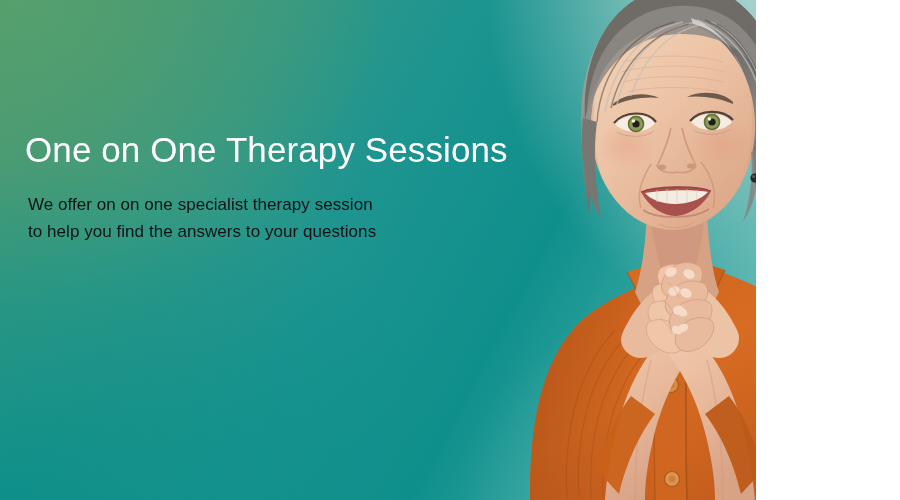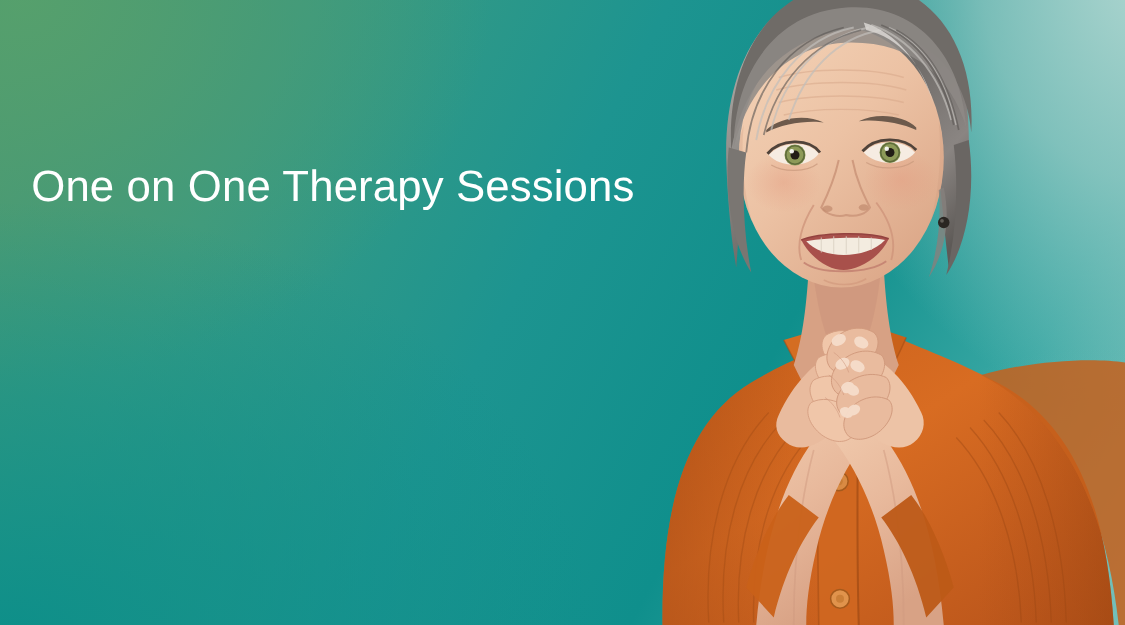--- a/index.html
+++ b/index.html
@@ -6,21 +6,21 @@
     margin: 0;
     padding: 0;
     background: #ffffff;
   }
   body {
     font-family: "Liberation Sans", sans-serif;
   }
 
   #banner {
     position: relative;
-    width: 900px;
+    width: 756px;
     height: 500px;
     overflow: hidden;
     background: #2b9a80;
   }
 
   
   .bg-base {
     position: absolute;
     inset: 0;
     background: linear-gradient(118deg,
@@ -419,15 +419,19 @@
 
         <circle cx="300" cy="178" r="4.6" fill="#2a2622"></circle>
         <circle cx="298.6" cy="176.6" r="1.5" fill="#6f6a64" opacity="0.8"></circle>
 
       </g>
     </svg>
   </div>
 
   <div class="text-block">
     <h1 class="headline">One on One Therapy Sessions</h1>
+    <p class="subline">
+      <span class="l1">We offer on on one specialist therapy session</span>
+      <span class="l2">to help you find the answers to your questions</span>
+    </p>
   </div>
 
 </div>
 
 </body></html>

